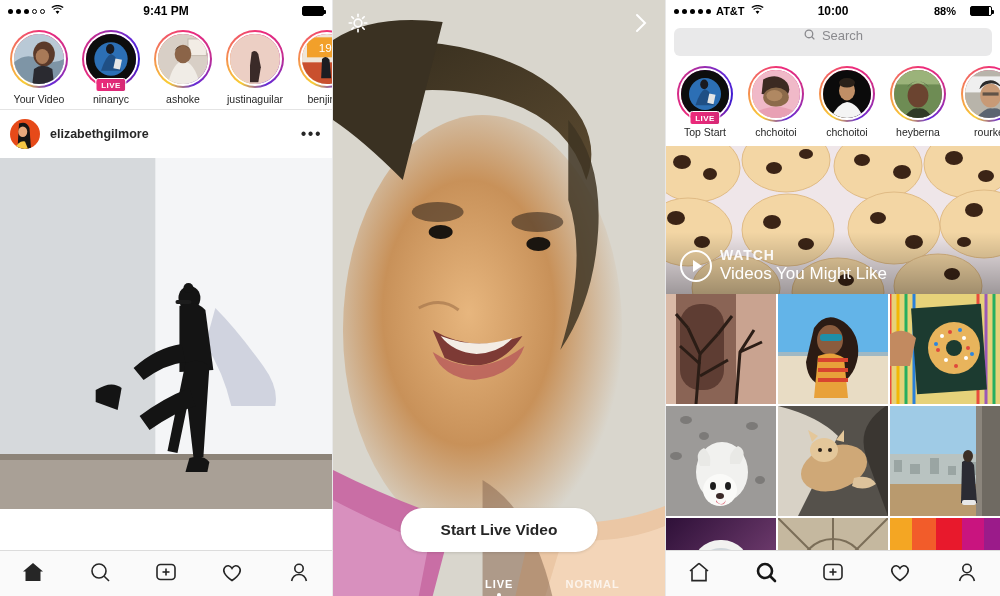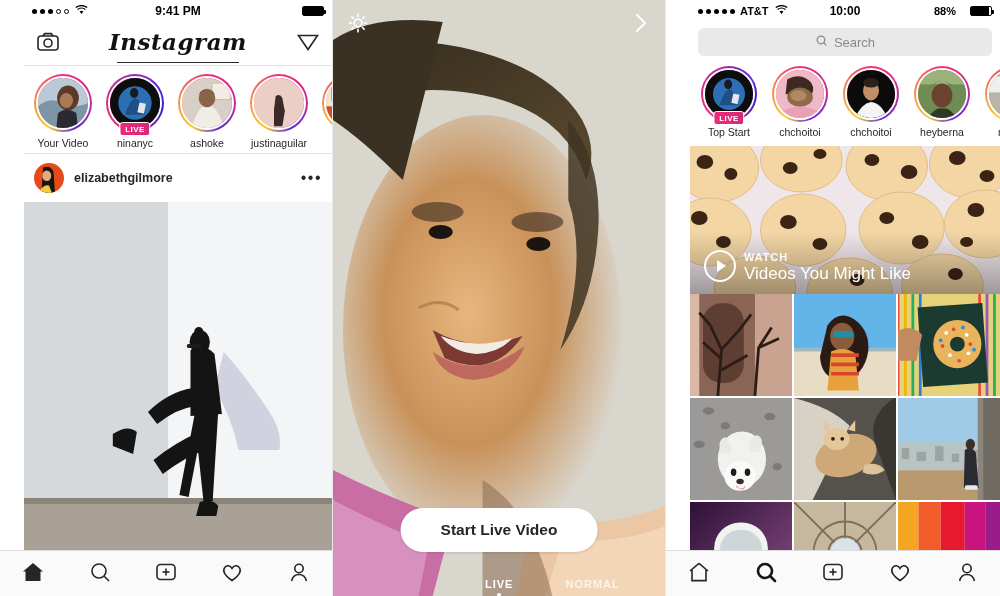--- a/index.html
+++ b/index.html
@@ -3,21 +3,21 @@
 <meta charset="utf-8">
 <style>
   * { box-sizing: border-box; margin: 0; padding: 0; }
   html, body {
     width: 1000px; height: 596px;
     font-family: "Liberation Sans", sans-serif;
     background: #ffffff;
     overflow: hidden;
   }
   .screens { display: flex; width: 1000px; height: 596px; }
-  .panel { position: relative; overflow: hidden; background: #fff; padding-left: 24px; }
+  .panel { position: relative; overflow: hidden; background: #fff; }
   .p1 { width: 333px; height: 596px; border-right: 1px solid #e8e8e8; }
   .p2 { width: 333px; height: 596px; border-right: 1px solid #e8e8e8; }
   .p3 { width: 334px; height: 596px; }
 
   
   .statusbar {
     height: 22px; display: flex; align-items: center;
     padding: 0 8px; font-size: 12px; font-weight: bold; color: #000;
     background: #fff; position: relative;
   }
@@ -107,32 +107,32 @@
     gap:52px; padding-left:152px; font-size:11px; font-weight:bold; letter-spacing:1px;
     color:rgba(255,255,255,.72);
   }
   .modes .active { color:#fff; position:relative; }
   .modes .active::after{content:"";position:absolute;left:50%;transform:translateX(-50%);bottom:-7px;width:4px;height:4px;border-radius:50%;background:#fff;}
 
   
   .searchbar-wrap { padding:6px 8px 8px 8px; background:#fff; }
   .searchbar {
     height:28px; background:#e9e9ea; border-radius:6px; display:flex;
-    align-items:center; justify-content:center; gap:6px; color:#8a8a8e; font-size:13px;
+    justify-content:center; gap:6px; color:#8a8a8e; font-size:13px;
   }
   .tray3 { display:flex; gap:9px; padding:2px 8px 6px 8px; background:#fff; height:82px; overflow:hidden;}
   .tray3 .ring { width:56px; height:56px; }
   .tray3 .uname { font-size:10.5px; margin-top:4px; }
   .tray3 .livebadge { top:45px; }
 
   .watch-banner { position:relative; width:100%; height:148px; overflow:hidden; }
   .watch-overlay { position:absolute; left:0; right:0; bottom:0; height:62px;
     background:linear-gradient(to top, rgba(0,0,0,.34), rgba(0,0,0,0)); }
   .watch-text { position:absolute; left:54px; bottom:10px; color:#fff; }
-  .watch-kicker { font-size:11px; font-weight:bold; letter-spacing:.9px; opacity:.92; }
+  .watch-kicker { font-size:14px; font-weight:bold; letter-spacing:.9px; opacity:.92; }
   .watch-title { font-size:17px; font-weight:500; margin-top:1px; }
   .play-btn { position:absolute; left:14px; bottom:12px; width:32px; height:32px;
     border:2px solid #fff; border-radius:50%; display:flex; align-items:center; justify-content:center; }
   .play-tri { width:0;height:0;border-left:9px solid #fff;border-top:6px solid transparent;border-bottom:6px solid transparent;margin-left:3px;}
 
   .grid { display:grid; grid-template-columns:repeat(3,1fr); gap:2px; background:#fff; }
   .cell { width:100%; aspect-ratio:1/1; overflow:hidden; }
 
   .fill { width:100%; height:100%; display:block; }
 </style>
@@ -159,37 +159,20 @@
         </span>
       </span>
       <span class="sb-time">9:41 PM</span>
       <span class="sb-right">
         <span class="batt">
             <i style="width:100%"></i>
           </span>
       </span>
     </div>
 
-    <div class="ig-nav">
-      <span>
-        <svg width="24" height="24" viewBox="0 0 24 24" class="icn">
-            <rect x="2" y="6" width="20" height="14" rx="3"></rect>
-            <circle cx="12" cy="13" r="4"></circle>
-            <path d="M7 6l1.6-2.4h6.8L17 6"></path>
-          </svg>
-      </span>
-      <span class="ig-wordmark-wrap">
-        <span class="ig-wordmark">Instagram</span>
-      </span>
-      <span>
-        <svg width="24" height="24" viewBox="0 0 24 24" class="icn">
-            <path d="M2.5 5.5 L21.5 5.5 L12 19.5 Z"></path>
-          </svg>
-      </span>
-    </div>
 
     <div class="tray">
       <div class="story">
         <div class="ring">
             <span>
           <svg class="av" viewBox="0 0 60 60" preserveAspectRatio="none">
             <rect width="60" height="60" fill="#b9c9d6"></rect>
             <path d="M0 34 Q14 22 30 30 Q46 38 60 30 L60 60 L0 60Z" fill="#7e95a6"></path>
             <ellipse cx="36" cy="24" rx="13" ry="15" fill="#5b3a2a"></ellipse>
             <ellipse cx="34" cy="27" rx="8" ry="9" fill="#a97a58"></ellipse>

